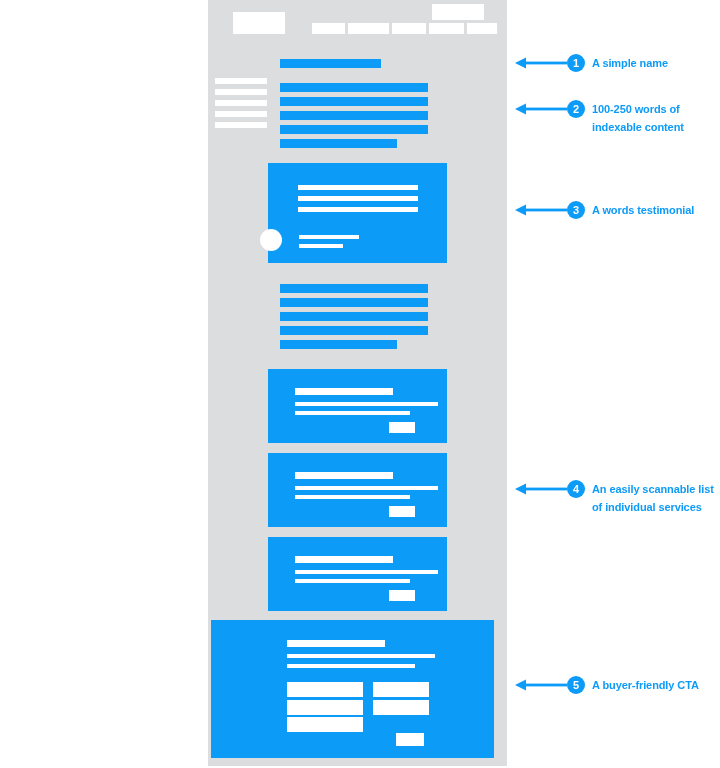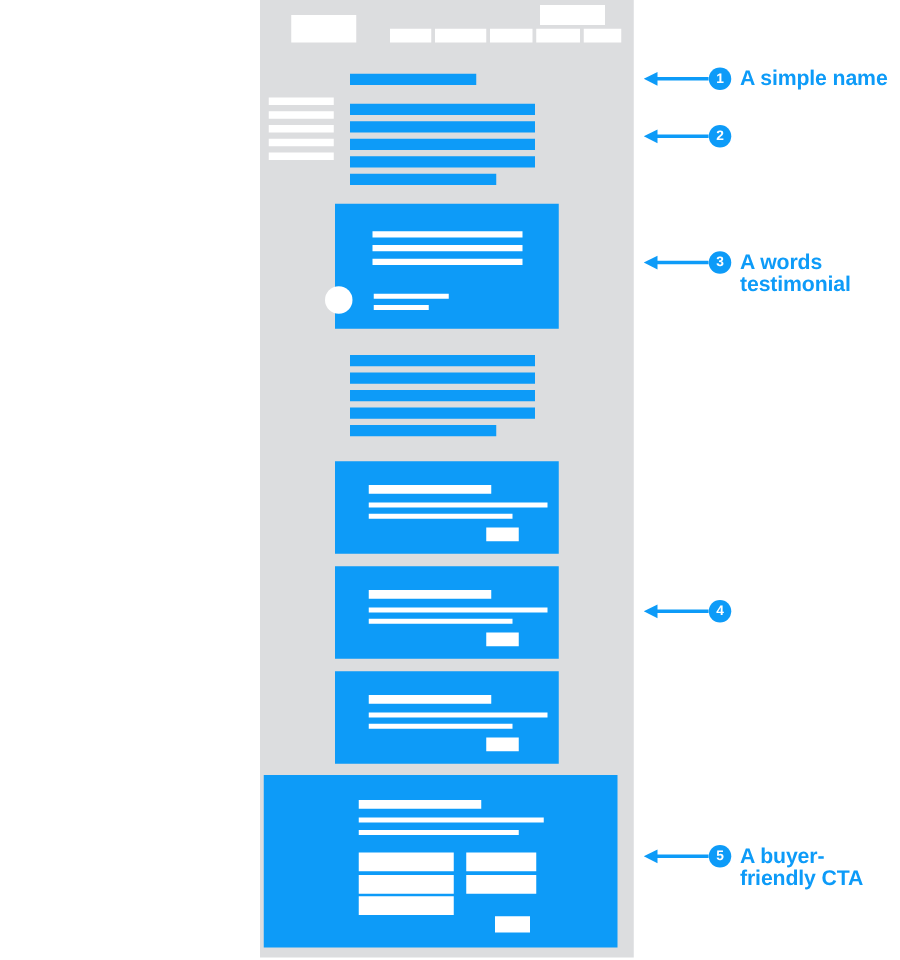--- a/index.html
+++ b/index.html
@@ -149,21 +149,21 @@
     background: #0d9bf8;
     color: #ffffff;
     font-size: 11px;
     font-weight: bold;
     line-height: 18px;
     text-align: center;
     margin-right: 7px;
   }
   .annotation-label {
     color: #0d9bf8;
-    font-size: 17px;
+    font-size: 11px;
     font-weight: bold;
     line-height: 18px;
     max-width: 126px;
     letter-spacing: -0.1px;
   }
 </style>
 </head>
 <body>
 
 <div id="wireframe-panel">
@@ -253,20 +253,21 @@
 </div>
 
 <div class="annotation" id="annotation-2">
   <span class="arrow-wrap">
     <svg width="52" height="18" viewBox="0 0 52 18">
       <path d="M0 9 L11 3.5 L11 14.5 Z" fill="#0d9bf8"></path>
       <rect x="10" y="7.6" width="42" height="2.8" fill="#0d9bf8"></rect>
     </svg>
   </span>
   <span class="badge">2</span>
+  <span class="annotation-label">100-250 words of indexable content</span>
 </div>
 
 <div class="annotation" id="annotation-3">
   <span class="arrow-wrap">
     <svg width="52" height="18" viewBox="0 0 52 18">
       <path d="M0 9 L11 3.5 L11 14.5 Z" fill="#0d9bf8"></path>
       <rect x="10" y="7.6" width="42" height="2.8" fill="#0d9bf8"></rect>
     </svg>
   </span>
   <span class="badge">3</span>
@@ -274,20 +275,21 @@
 </div>
 
 <div class="annotation" id="annotation-4">
   <span class="arrow-wrap">
     <svg width="52" height="18" viewBox="0 0 52 18">
       <path d="M0 9 L11 3.5 L11 14.5 Z" fill="#0d9bf8"></path>
       <rect x="10" y="7.6" width="42" height="2.8" fill="#0d9bf8"></rect>
     </svg>
   </span>
   <span class="badge">4</span>
+  <span class="annotation-label">An easily scannable list of individual services</span>
 </div>
 
 <div class="annotation" id="annotation-5">
   <span class="arrow-wrap">
     <svg width="52" height="18" viewBox="0 0 52 18">
       <path d="M0 9 L11 3.5 L11 14.5 Z" fill="#0d9bf8"></path>
       <rect x="10" y="7.6" width="42" height="2.8" fill="#0d9bf8"></rect>
     </svg>
   </span>
   <span class="badge">5</span>

